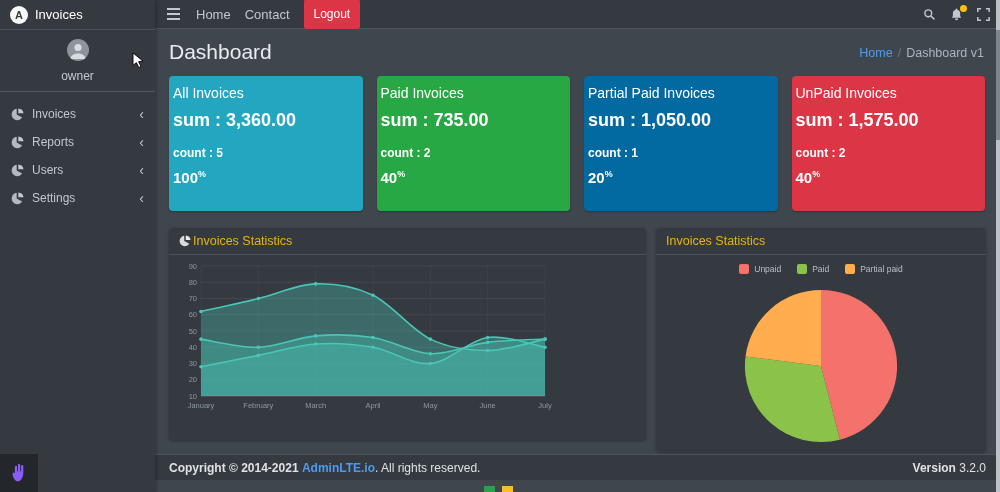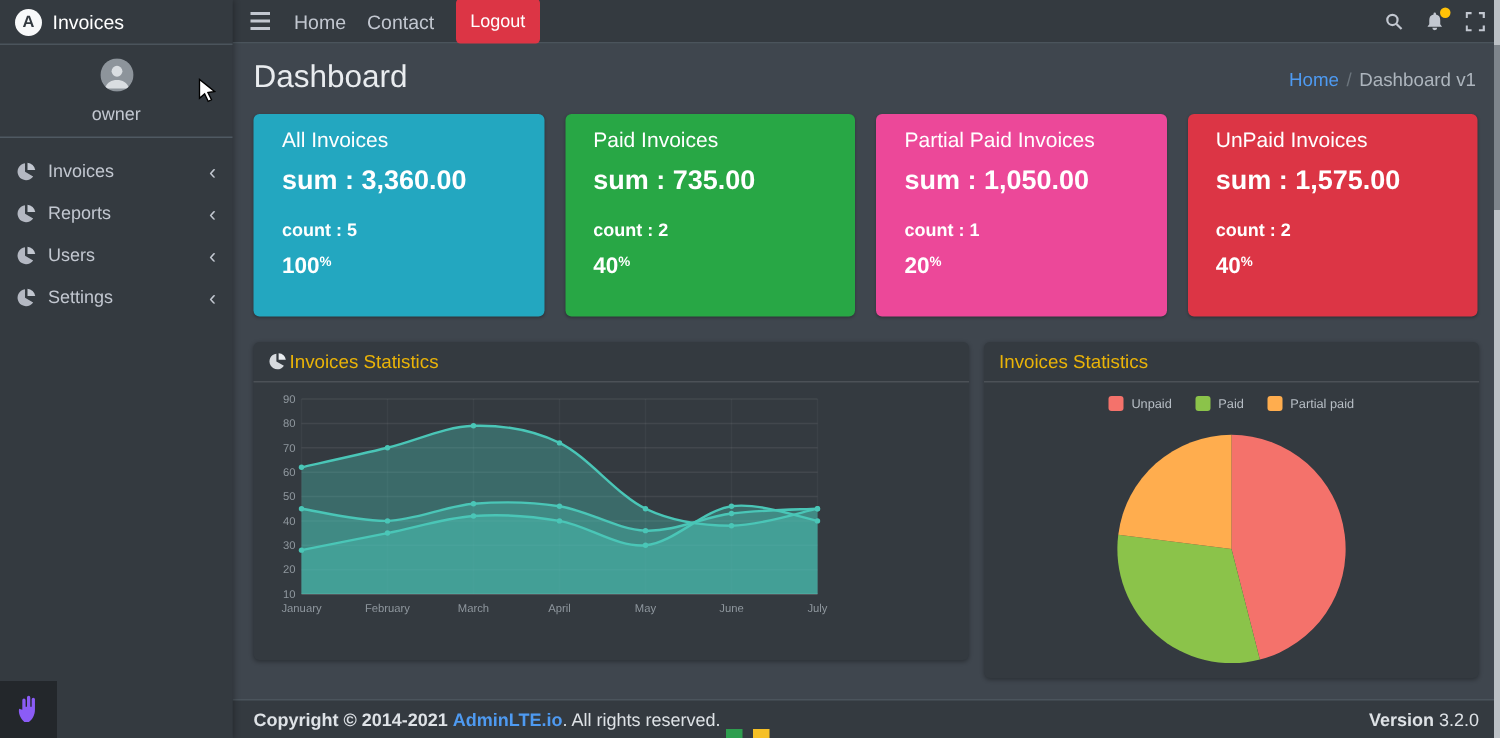--- a/index.html
+++ b/index.html
@@ -42,21 +42,21 @@
   .badge-dot { position:absolute; top:-3px; right:-4px; width:7px; height:7px; border-radius:50%; background:#ffc107; }
 
   
   .page-title { position:absolute; left:169px; top:40px; color:#e9ecef; font-size:21px; font-weight:500; }
   .breadcrumb { position:absolute; right:16px; top:46px; font-size:12.5px; color:#adb5bd; }
   .breadcrumb a { color:#4e9af1; text-decoration:none; cursor:pointer; }
   .breadcrumb .sep { margin:0 5px; color:#6c757d; }
 
   
   .box-row { position:absolute; left:169px; top:76px; width:816px; display:flex; gap:14px; }
-  .small-box { flex:1; height:135px; border-radius:4px; padding:9px 19px; color:#fff;
+  .small-box { flex:1; height:135px; border-radius:4px; padding:9px 4px; color:#fff;
                box-shadow:0 1px 2px rgba(0,0,0,.25); }
   .small-box .sb-title { font-size:14px; font-weight:400; }
   .small-box .sb-sum   { font-size:18px; font-weight:700; margin-top:9px; }
   .small-box .sb-count { font-size:12px; font-weight:700; margin-top:15px; }
   .small-box .sb-pct   { font-size:15px; font-weight:700; margin-top:9px; }
   .pct-sign { font-size:9px; vertical-align:top; }
 
   
   .card { position:absolute; background:#343a40; border-radius:4px; box-shadow:0 1px 3px rgba(0,0,0,.3); }
   .card-line { left:169px; top:228px; width:477px; height:212px; }
@@ -65,21 +65,21 @@
                  color:#eab308; font-size:12.5px; }
   .card-header svg { width:12px; height:12px; color:#e9ecef; }
   .card-body { padding:5px 8px 8px; }
   .legend-row { display:flex; justify-content:center; gap:16px; align-items:center; min-height:18px; }
   .lg-item { display:flex; align-items:center; gap:5px; font-size:8.5px; color:#b8bfc6; cursor:pointer; }
   .lg-line { display:inline-block; width:22px; height:8px; border:1.5px solid #4ac6b7; border-radius:2px; }
   .lg-box  { display:inline-block; width:10px; height:10px; border-radius:2px; }
   .pie-wrap { display:flex; justify-content:center; margin-top:3px; }
 
   
-  .footer { position:absolute; left:155px; bottom:0; width:845px; height:26px; background:#343a40;
+  .footer { position:absolute; left:155px; bottom:12px; width:845px; height:26px; background:#343a40;
             border-top:1px solid #4b545c; display:flex; align-items:center; justify-content:space-between;
             padding:0 14px; font-size:12px; color:#dee2e6; z-index:4; }
   .footer a { color:#4e9af1; text-decoration:none; font-weight:bold; cursor:pointer; }
   .footer b { font-weight:bold; }
 
   
   .scrollbar { position:absolute; right:0; top:0; width:4px; height:492px; background:#bcc1c6; z-index:9; cursor:pointer; }
   .scroll-thumb { position:absolute; right:0; top:30px; width:4px; height:110px; background:#7e858c; }
   .cursor { position:absolute; left:132px; top:52px; z-index:20; pointer-events:none; }
   .taskbar-peek { position:absolute; left:484px; bottom:0; height:6px; display:flex; gap:7px; z-index:8; }
@@ -195,21 +195,21 @@
       <div class="sb-sum">sum : 3,360.00</div>
       <div class="sb-count">count : 5</div>
       <div class="sb-pct"><span>100</span><span class="pct-sign">%</span></div>
     </div>
     <div class="small-box" style="background: rgb(40, 167, 69);">
       <div class="sb-title">Paid Invoices</div>
       <div class="sb-sum">sum : 735.00</div>
       <div class="sb-count">count : 2</div>
       <div class="sb-pct"><span>40</span><span class="pct-sign">%</span></div>
     </div>
-    <div class="small-box" style="background: #ec4899;">
+    <div class="small-box" style="background: #0369a1;">
       <div class="sb-title">Partial Paid Invoices</div>
       <div class="sb-sum">sum : 1,050.00</div>
       <div class="sb-count">count : 1</div>
       <div class="sb-pct"><span>20</span><span class="pct-sign">%</span></div>
     </div>
     <div class="small-box" style="background: rgb(220, 53, 69);">
       <div class="sb-title">UnPaid Invoices</div>
       <div class="sb-sum">sum : 1,575.00</div>
       <div class="sb-count">count : 2</div>
       <div class="sb-pct"><span>40</span><span class="pct-sign">%</span></div>

